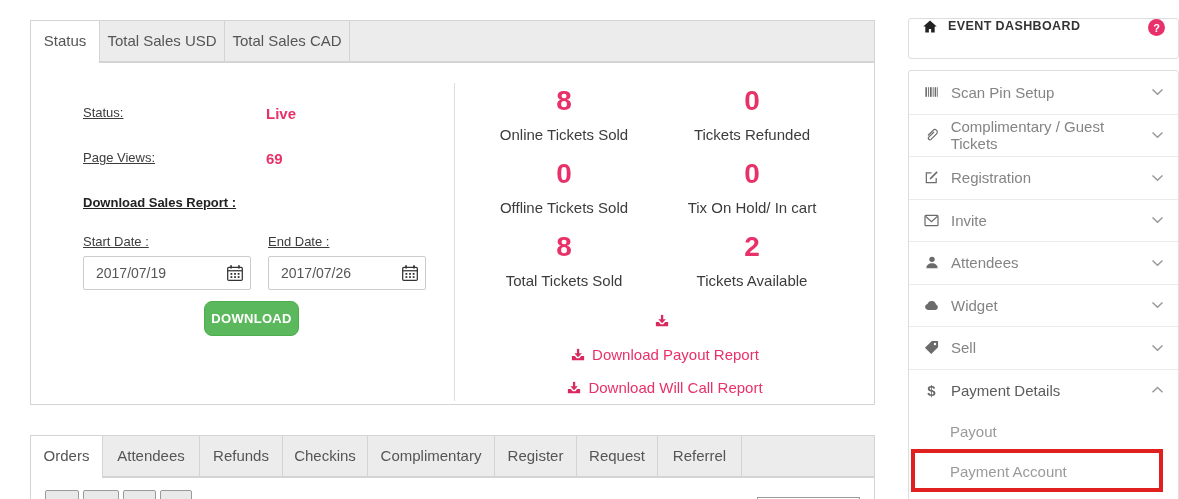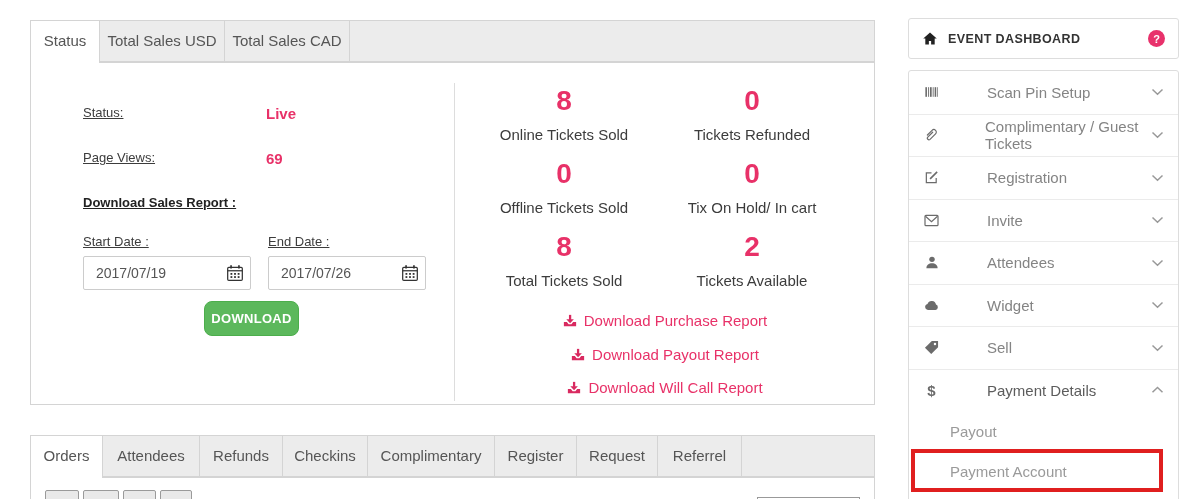--- a/index.html
+++ b/index.html
@@ -37,30 +37,30 @@
   .col1{left:403px;} .col2{left:591px;}
   .report-link{position:absolute;left:424px;width:420px;text-align:center;font-size:15px;color:#e83168;cursor:pointer;}
   .report-link svg{vertical-align:-2px;margin-right:7px;}
 
   
   .export-btn{position:absolute;top:490px;height:22px;background:#e9e9e9;border:1px solid #9a9a9a;border-radius:2px;z-index:4;}
   .tbl-search{position:absolute;left:757px;top:497px;width:103px;height:22px;background:#fff;border:1px solid #999;z-index:4;}
 
   
   .sb-header{position:absolute;left:908px;top:18px;width:271px;height:41px;background:#fff;
-    border:1px solid #ddd;border-radius:3px;display:flex;align-items:center;padding:0 13px;z-index:2;}
+    border:1px solid #ddd;border-radius:3px;display:flex;align-items:flex-start;padding:0 13px;z-index:2;}
   .sb-title{font-size:12.5px;font-weight:bold;color:#333;letter-spacing:.4px;margin-left:10px;}
   .help-badge{margin-left:auto;width:17px;height:17px;border-radius:50%;background:#e8316b;color:#fff;
     font-size:11px;font-weight:bold;display:flex;align-items:center;justify-content:center;cursor:pointer;}
   .sb-menu{position:absolute;left:908px;top:70px;width:271px;height:440px;background:#fff;
     border:1px solid #ddd;border-radius:3px;z-index:1;}
   .sb-item{height:42.5px;display:flex;align-items:center;padding-left:14px;cursor:pointer;border-top:1px solid #ebebeb;}
   .sb-item:first-child{border-top:none;}
   .sb-item .ico{width:17px;height:16px;color:#6b6b6b;margin-right:11px;display:flex;align-items:center;justify-content:center;}
-  .sb-item .txt{font-size:15px;color:#848484;margin-left:36px;}
+  .sb-item .txt{font-size:15px;color:#848484;}
   .sb-item.active .txt{color:#5c5c5c;}
   .sb-item .chev{margin-left:auto;margin-right:14px;color:#999;display:flex;}
   .sb-sub{height:40px;display:flex;align-items:center;padding-left:41px;font-size:15px;color:#9a9a9a;cursor:pointer;}
   .dollar{font-size:15px;font-weight:bold;color:#555;}
 
   .hl-box{position:absolute;left:911px;top:449px;width:252px;height:43px;border:4px solid #e01f1f;z-index:6;pointer-events:none;}
 </style>
 </head>
 <body>
 
@@ -139,21 +139,21 @@
   <div class="stat-num col1" style="top:168px;">8</div>
   <div class="stat-lab col1" style="top:209px;">Total Tickets Sold</div>
   <div class="stat-num col2" style="top:168px;">2</div>
   <div class="stat-lab col2" style="top:209px;">Tickets Available</div>
 
   <div class="report-link" style="top:249px;">
     <svg width="14" height="14" viewBox="0 0 16 16" fill="#d92a60">
         <rect x="6.8" y="1" width="2.6" height="5.8"></rect>
         <polygon points="3.8,6 12.4,6 8.1,10.6"></polygon>
         <path d="M1 9 h3.4 l2 2.6 h3.2 l2-2.6 H15 v5 H1 z"></path>
-      </svg><span>Download Purchase Report</span>
+      </svg>
   </div>
   <div class="report-link" style="top:283px;">
     <svg width="14" height="14" viewBox="0 0 16 16" fill="#d92a60">
         <rect x="6.8" y="1" width="2.6" height="5.8"></rect>
         <polygon points="3.8,6 12.4,6 8.1,10.6"></polygon>
         <path d="M1 9 h3.4 l2 2.6 h3.2 l2-2.6 H15 v5 H1 z"></path>
       </svg><span>Download Payout Report</span>
   </div>
   <div class="report-link" style="top:316px;">
     <svg width="14" height="14" viewBox="0 0 16 16" fill="#d92a60">

